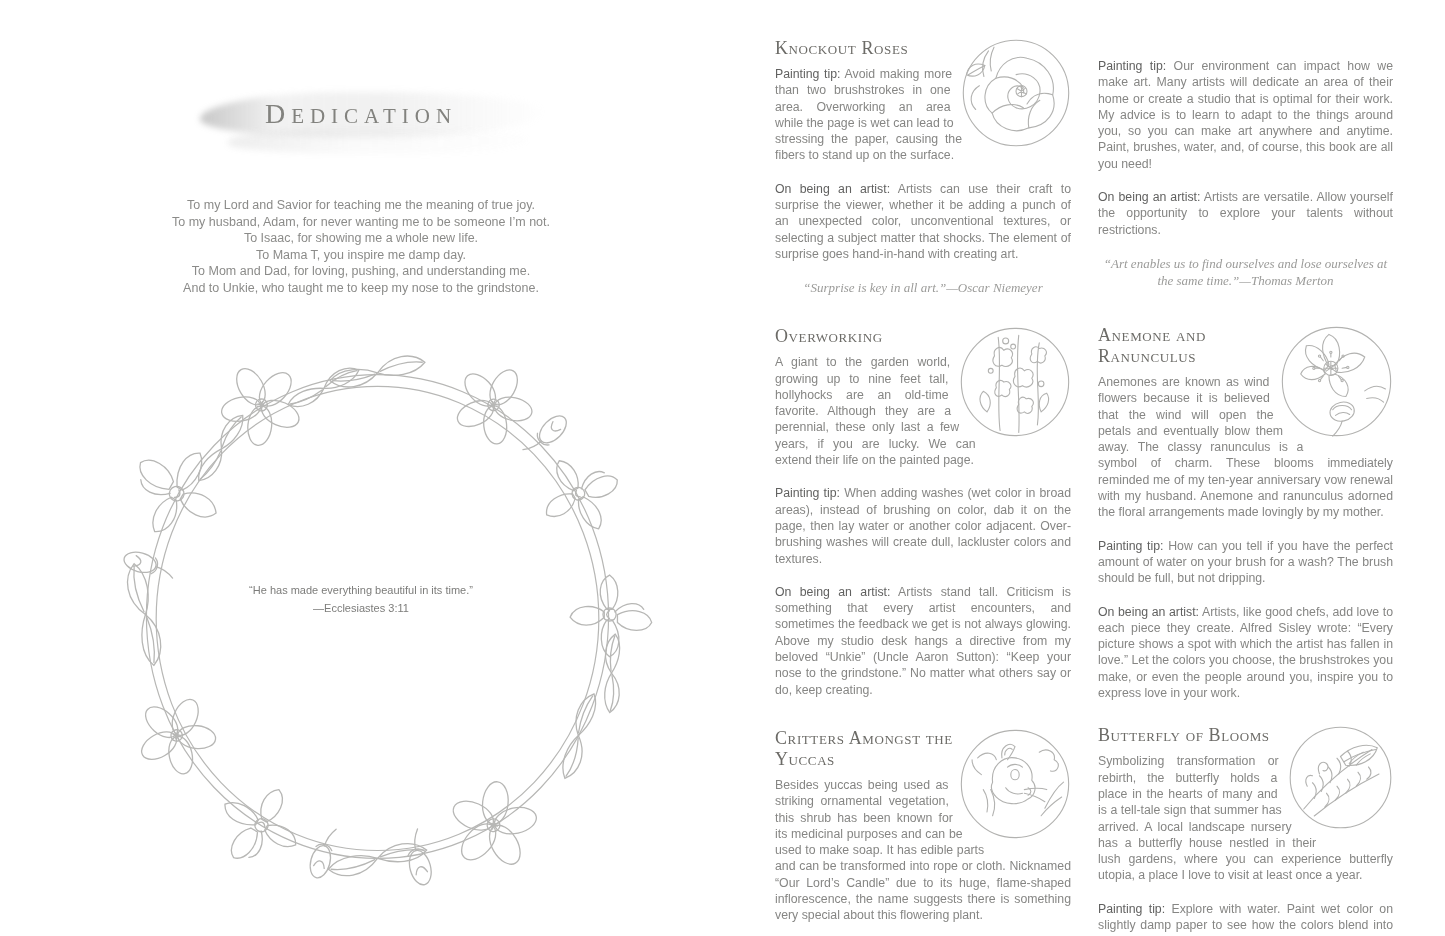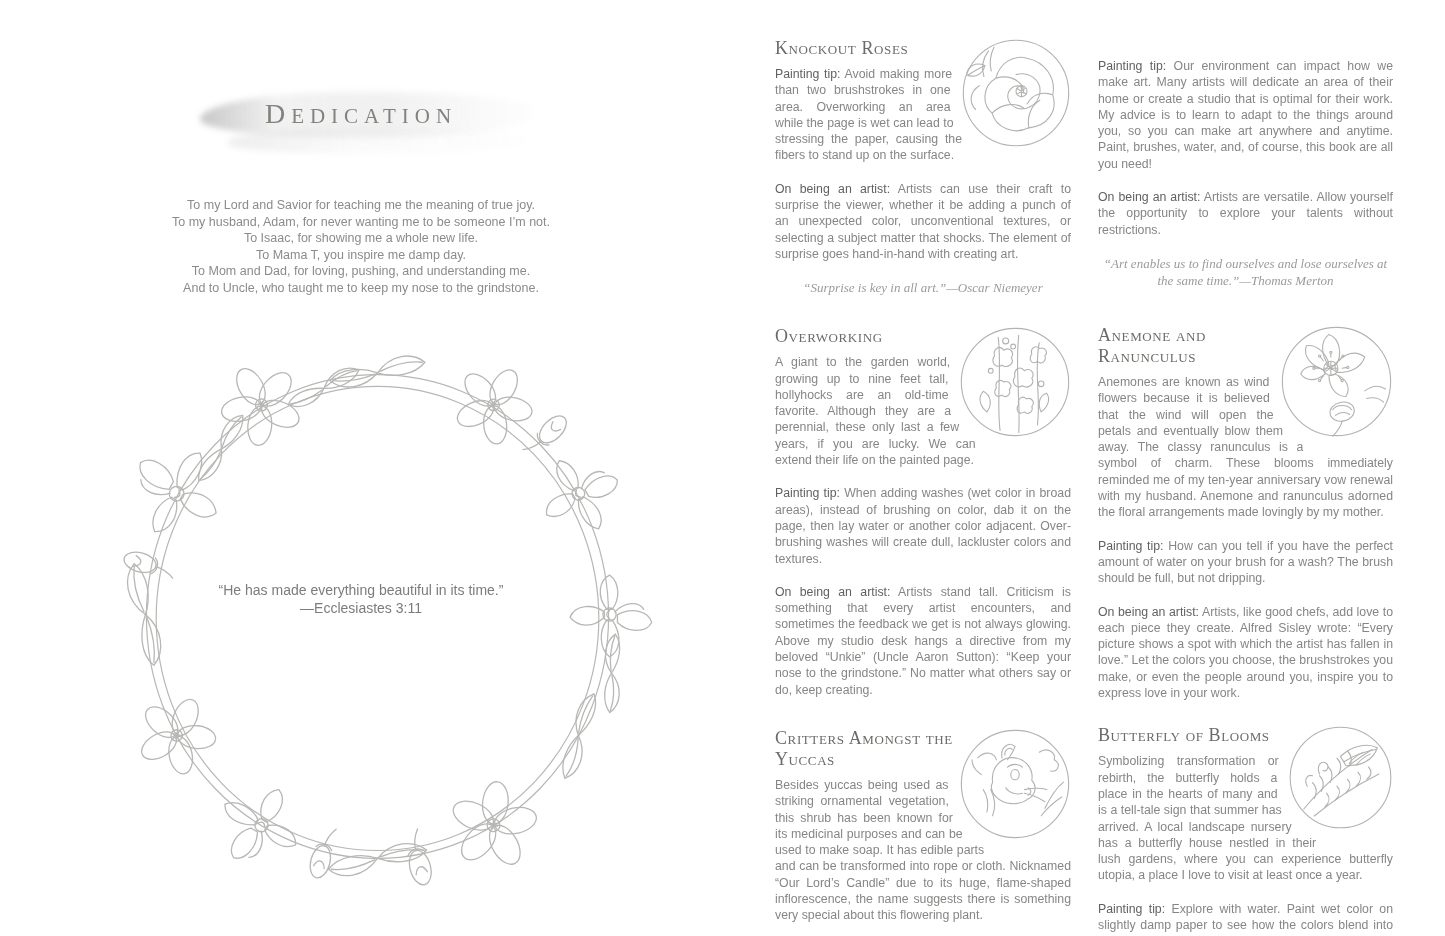--- a/index.html
+++ b/index.html
@@ -26,21 +26,21 @@
     color:#82827e;text-transform:uppercase;font-weight:400;
   }
   .ded-title::first-letter{font-size:28px;}
   .ded-lines{
     position:absolute;left:61px;top:197px;width:600px;text-align:center;
     font-size:12.5px;line-height:16.5px;color:#8b8b89;
   }
   .wreath-box{position:absolute;left:85px;top:322px;width:585px;height:590px;}
   .wreath-quote{
     position:absolute;left:111px;top:581px;width:500px;text-align:center;
-    font-size:14px;line-height:18px;color:#7c7c7a;
+    font-size:11px;line-height:18px;color:#7c7c7a;
   }
 
   
   .col{position:absolute;}
   #col1{left:53px;top:38px;width:296px;}
   #col2{left:376px;top:58px;width:295px;}
   .illu{float:right;margin:0 0 6px 12px;shape-outside:circle(50%);}
   .illu svg{display:block;}
   h2.sec{
     font-family:"Liberation Serif",serif;font-variant:small-caps;font-weight:400;
@@ -197,21 +197,21 @@
   <div class="swash s2"></div>
 
   <div class="ded-title">Dedication</div>
 
   <div class="ded-lines">
     <div>To my Lord and Savior for teaching me the meaning of true joy.</div>
     <div>To my husband, Adam, for never wanting me to be someone I’m not.</div>
     <div>To Isaac, for showing me a whole new life.</div>
     <div>To Mama T, you inspire me damp day.</div>
     <div>To Mom and Dad, for loving, pushing, and understanding me.</div>
-    <div>And to Uncle, who taught me to keep my nose to the grindstone.</div>
+    <div>And to Unkie, who taught me to keep my nose to the grindstone.</div>
   </div>
 
   <div class="wreath-box">
     <svg width="585" height="590" viewBox="0 0 600 605" fill="none" stroke="#b7b7b5" stroke-width="1.2">
       <ellipse cx="300" cy="302" rx="237" ry="248"></ellipse>
       <ellipse cx="300" cy="304" rx="227" ry="238"></ellipse>
       <use href="#sym-w-orchid" transform="translate(538,300) rotate(90) scale(1.35)"></use>
       <use href="#sym-w-leaf" transform="translate(506,424) rotate(120) scale(1.25)"></use>
       <use href="#sym-w-blossom" transform="translate(419,516) rotate(150) scale(1.45)"></use>
       <use href="#sym-w-leaf" transform="translate(300,550) rotate(180) scale(1.4)"></use>

